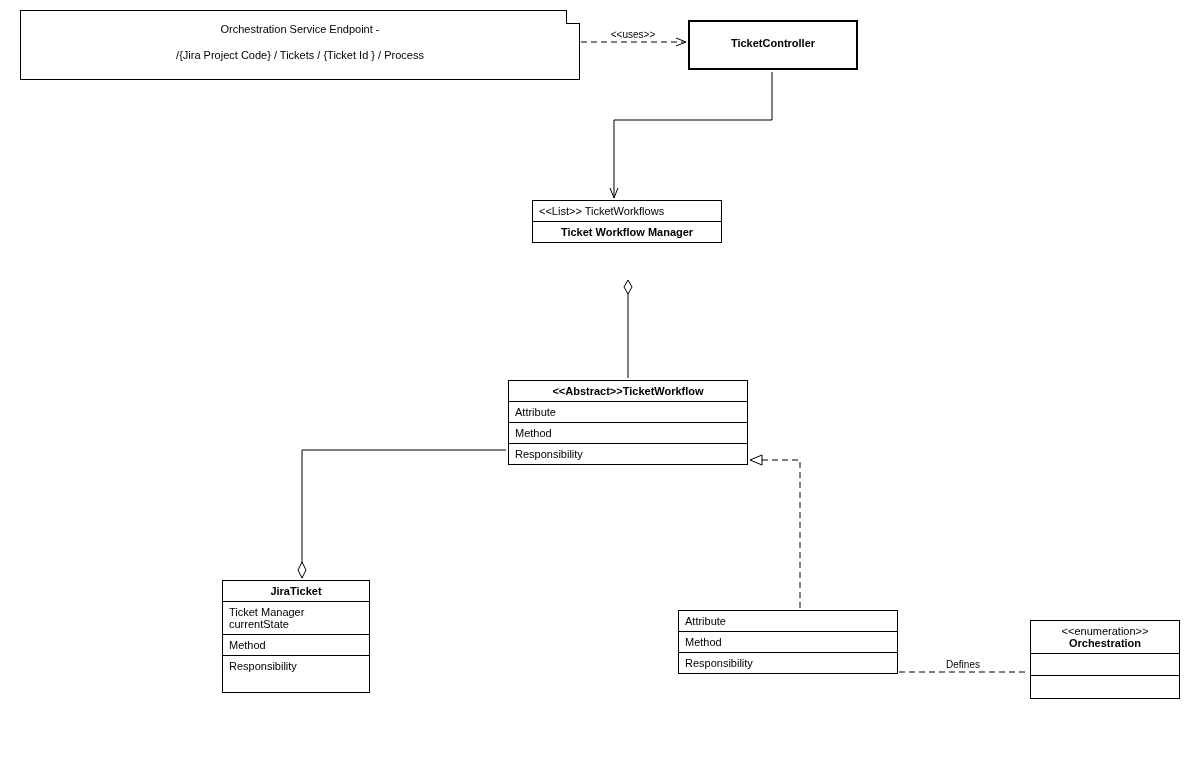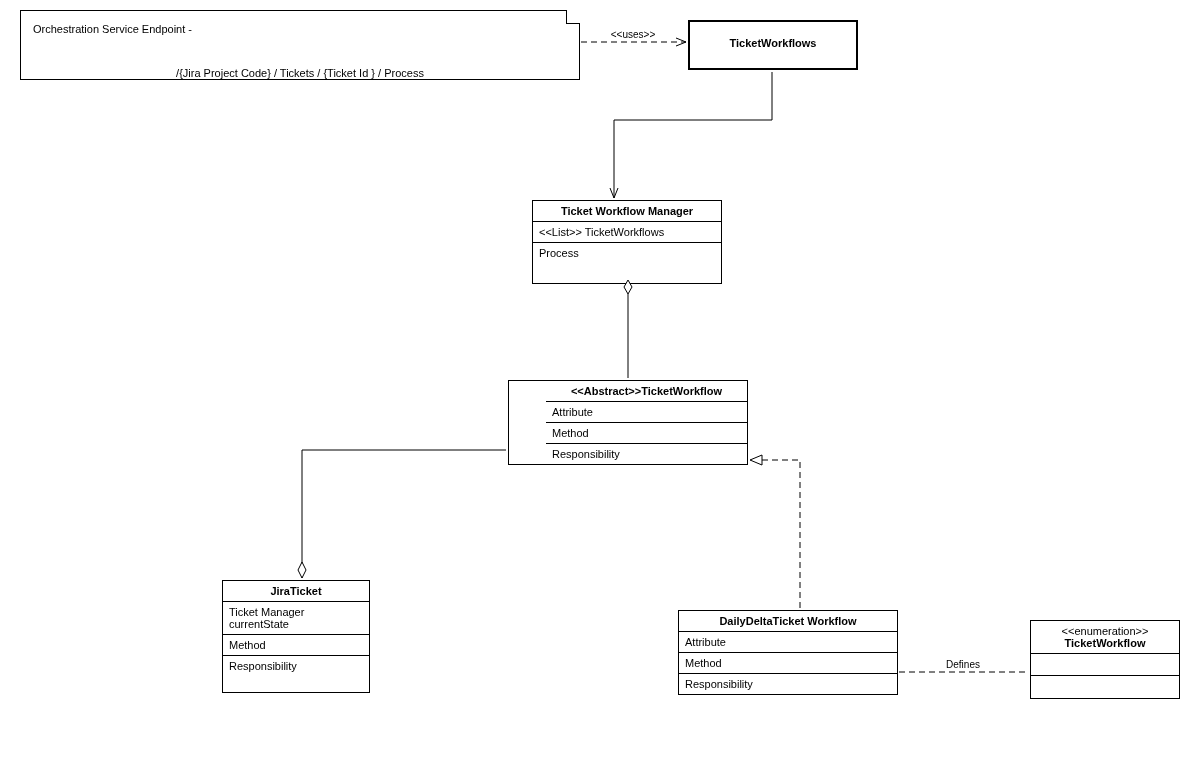--- a/index.html
+++ b/index.html
@@ -45,39 +45,36 @@
     top: 0; left: 0;
     width: 1198px; height: 780px;
     pointer-events: none;
   }
 </style>
 </head>
 <body>
 
 <div class="note-box" style="left:20px; top:10px; width:560px; height:70px;">
   <div class="note-corner"></div>
-  <div style="text-align:left; margin-top:2px;">Orchestration Service Endpoint -</div>
-  <div style="text-align:center; margin-top:32px;">/{Jira Project Code} / Tickets / {Ticket Id } / Process</div>
+  <div style="text-align:center; margin-top:2px;">Orchestration Service Endpoint -</div>
+  <div style="text-align:center; margin-top:14px;">/{Jira Project Code} / Tickets / {Ticket Id } / Process</div>
 </div>
 
 <div class="uml-box" style="left:688px; top:20px; width:170px; height:50px; border-width:2px;">
-  <div class="section title" style="border-bottom:none; line-height:42px; padding:0;">TicketWorkflows</div>
+  <div class="section title" style="border-bottom:none; line-height:42px; padding:0;">TicketController</div>
 </div>
 
 <div class="uml-box" style="left:532px; top:200px; width:190px;">
-  <div class="section title">Ticket Workflow Manager</div>
   <div class="section">
     <span>&lt;&lt;List&gt;&gt; TicketWorkflows</span>
   </div>
-  <div class="section" style="min-height:40px;">
-    <span>Process</span>
-  </div>
+  <div class="section title">Ticket Workflow Manager</div>
 </div>
 
-<div class="uml-box" style="left:508px; top:380px; width:240px;padding-left:37px;">
+<div class="uml-box" style="left:508px; top:380px; width:240px;">
   <div class="section title">&lt;&lt;Abstract&gt;&gt;TicketWorkflow</div>
   <div class="section">
     <span>Attribute</span>
   </div>
   <div class="section">
     <span>Method</span>
   </div>
   <div class="section">
     <span>Responsibility</span>
   </div>
@@ -91,36 +88,35 @@
   </div>
   <div class="section">
     <span>Method</span>
   </div>
   <div class="section" style="min-height:36px;">
     <span>Responsibility</span>
   </div>
 </div>
 
 <div class="uml-box" style="left:678px; top:610px; width:220px;">
-  <div class="section title">DailyDeltaTicket Workflow</div>
   <div class="section">
     <span>Attribute</span>
   </div>
   <div class="section">
     <span>Method</span>
   </div>
   <div class="section">
     <span>Responsibility</span>
   </div>
 </div>
 
 <div class="uml-box" style="left:1030px; top:620px; width:150px;">
   <div class="section" style="text-align:center;">
     <div>&lt;&lt;enumeration&gt;&gt;</div>
-    <div style="font-weight:bold;">TicketWorkflow</div>
+    <div style="font-weight:bold;">Orchestration</div>
   </div>
   <div class="section" style="min-height:22px;"></div>
   <div class="section" style="min-height:22px;"></div>
 </div>
 
 <svg class="overlay">
   <defs>
     <marker id="arrow-open" markerWidth="12" markerHeight="10" refX="11" refY="5" orient="auto">
       <path d="M1,1 L11,5 L1,9" fill="none" stroke="#000" stroke-width="1"></path>
     </marker>

